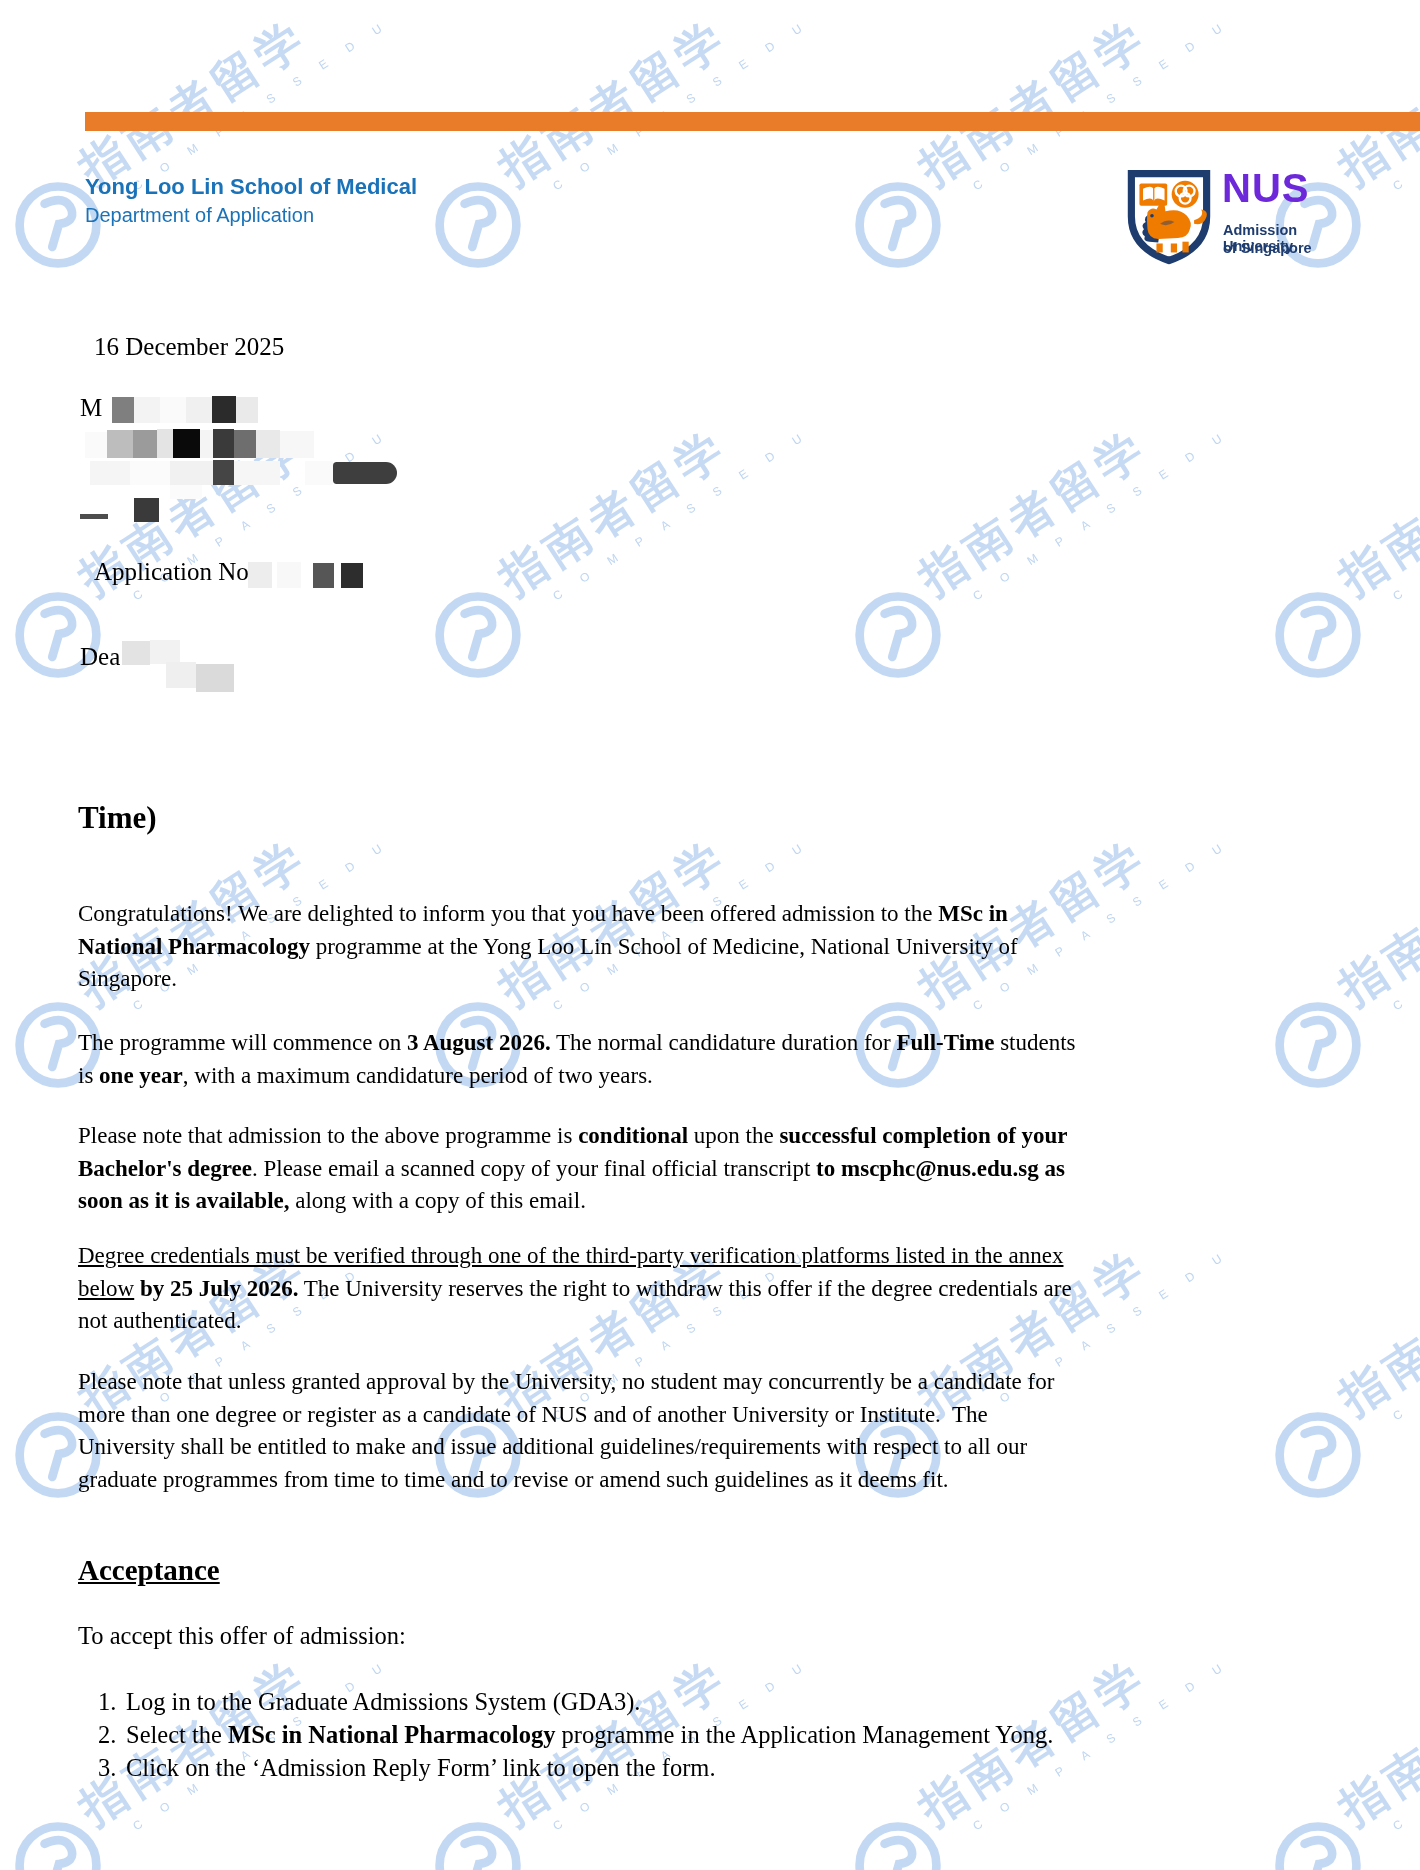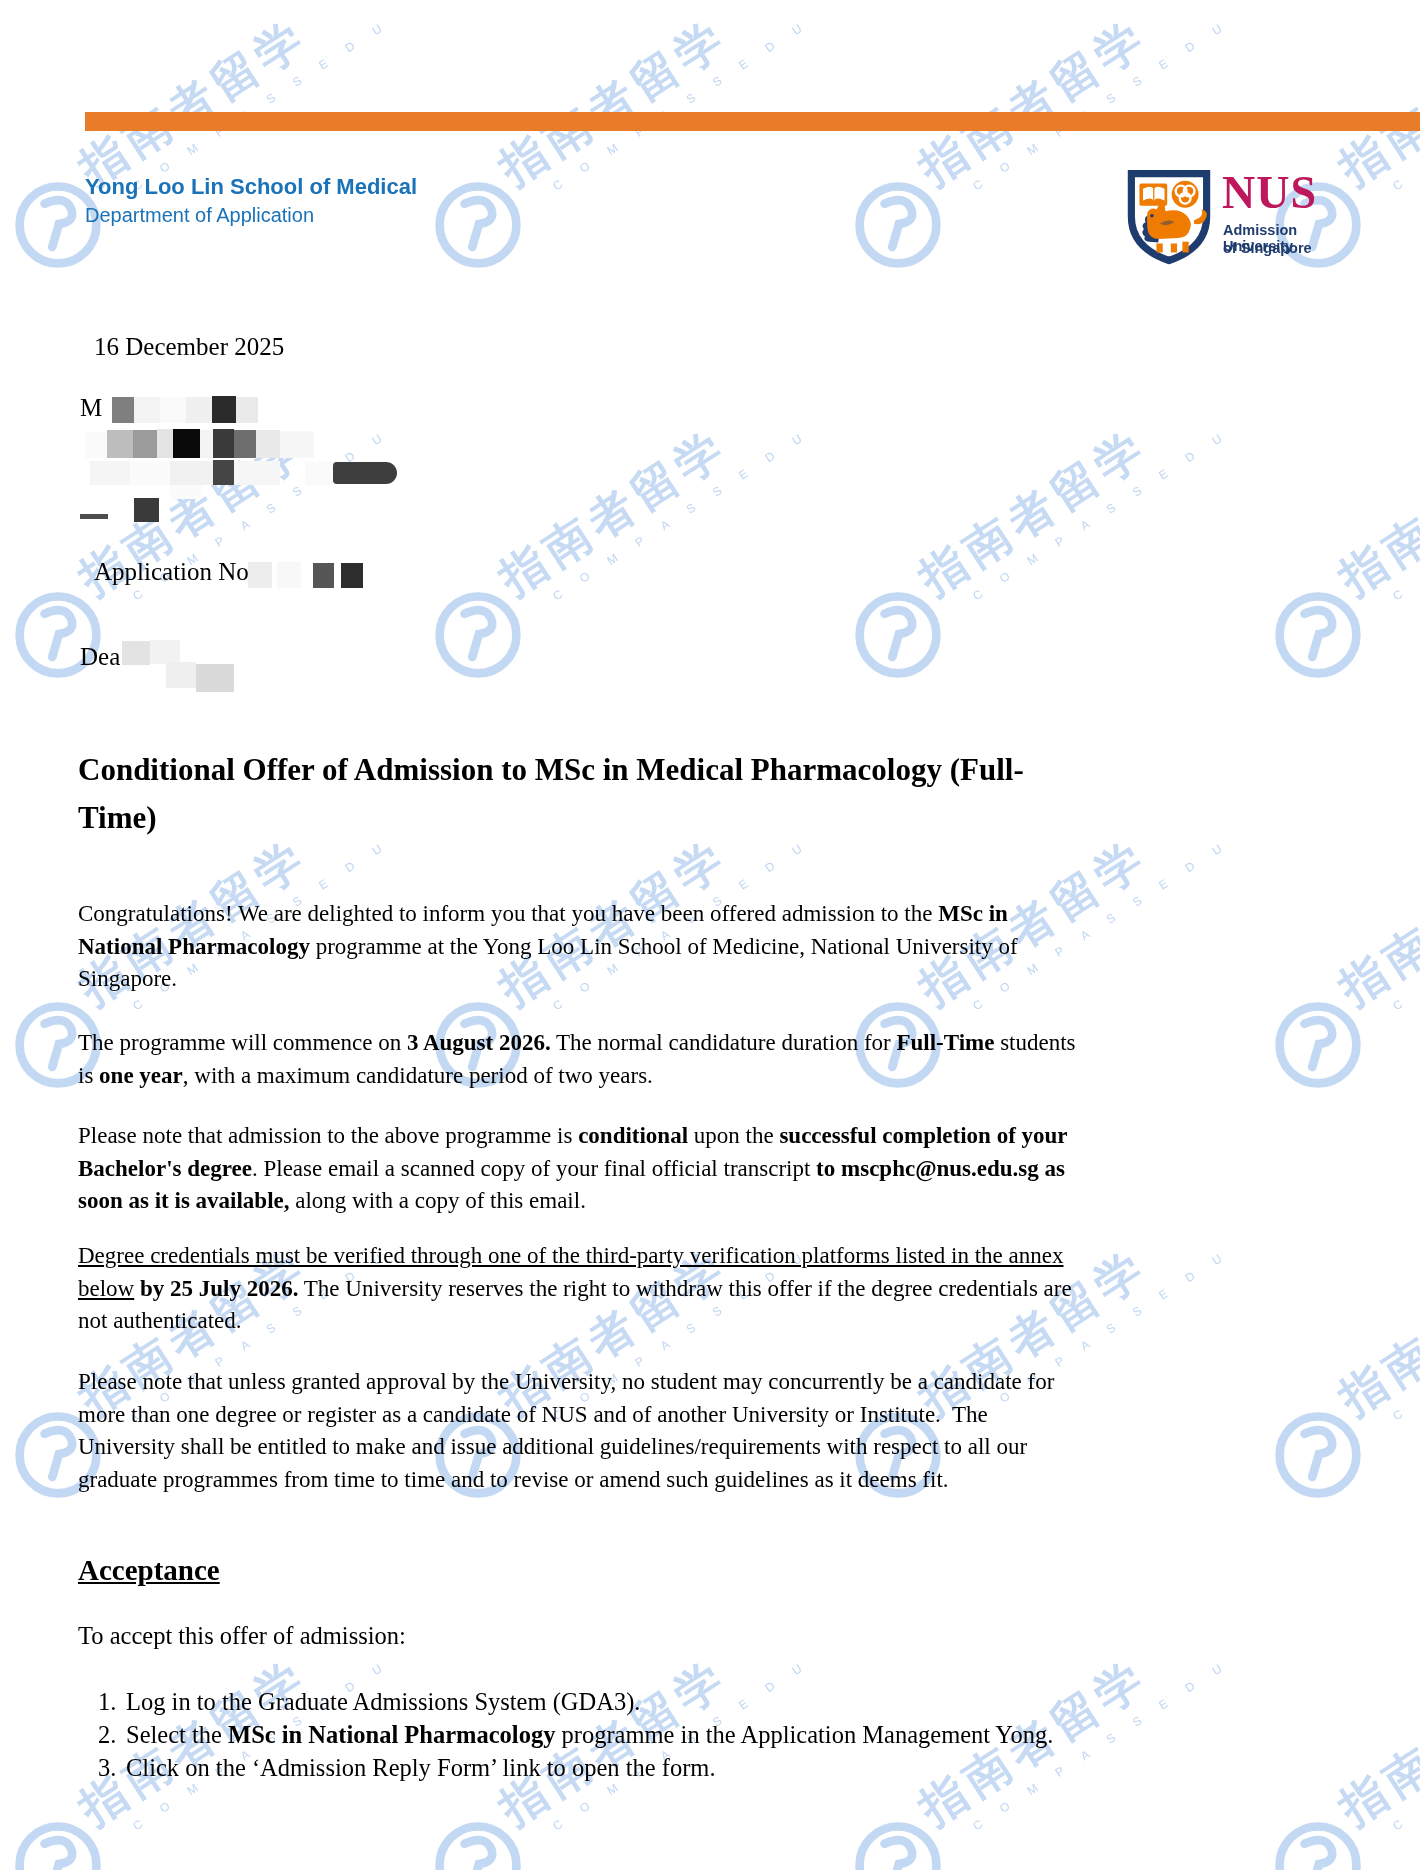--- a/index.html
+++ b/index.html
@@ -7,22 +7,22 @@
         font-family:"Liberation Serif", serif;color:#000;}
   .abs{position:absolute;}
   
   .orange-bar{position:absolute;left:85px;top:112px;width:1335px;height:19px;background:#E87C28;}
   .school{position:absolute;left:85px;top:174px;font-family:"Liberation Sans",sans-serif;
           font-weight:bold;font-size:22px;color:#1A72B8;}
   .dept{position:absolute;left:85px;top:204px;font-family:"Liberation Sans",sans-serif;
         font-size:20px;color:#1A72B8;}
   .nus-logo{position:absolute;left:1126px;top:170px;width:240px;height:95px;}
   .nus-shield{position:absolute;left:0;top:0;}
-  .nus-acronym{position:absolute;left:96px;top:-4px;font-family:Liberation Serif, serif;
-               font-weight:bold;font-size:46px;color:#be185d;letter-spacing:1px;}
+  .nus-acronym{position:absolute;left:96px;top:-4px;font-family:Liberation Sans, sans-serif;
+               font-weight:bold;font-size:40px;color:#6d28d9;letter-spacing:1px;}
   .nus-line{position:absolute;left:97px;font-family:"Liberation Sans",sans-serif;
             font-weight:bold;font-size:14.5px;color:#1F3C6E;}
   .nus-line1{top:52px;} .nus-line2{top:70px;}
   
   .date{position:absolute;left:94px;top:333px;font-size:25px;}
   .body-par{position:absolute;left:78px;width:1342px;font-size:23px;line-height:32.5px;}
   .title{position:absolute;left:78px;top:746px;width:1342px;font-weight:bold;
          font-size:31px;line-height:48px;}
   .accept-h{position:absolute;left:78px;top:1554px;font-weight:bold;font-size:29px;
             text-decoration:underline;}
@@ -334,21 +334,21 @@
     </div>
 
     <div>
       <span class="abs serif-frag" style="left:80px;top:643px;">Dea</span>
       <span class="px" style="left:122px;top:641px;width:28px;height:24px;background:#e3e3e3;"></span>
       <span class="px" style="left:150px;top:640px;width:30px;height:24px;background:#f2f2f2;"></span>
       <span class="px" style="left:166px;top:662px;width:30px;height:26px;background:#efefef;"></span>
       <span class="px" style="left:196px;top:664px;width:38px;height:28px;background:#dadada;"></span>
     </div>
 
-    <div class="title"><span>Conditional Offer of Admission to MSc in Medical Pharmacology (Full-</span><br><span>Time)</span></div>
+    <div class="title"><br><span>Time)</span></div>
 
     <div class="body-par" style="top:898px;"><span>Congratulations! We are delighted to inform you that you have been offered admission to the </span><span style="font-weight: bold;">MSc in</span><br><span style="font-weight: bold;">National Pharmacology</span><span> programme at the Yong Loo Lin School of Medicine, National University of</span><br><span>Singapore.</span></div>
     <div class="body-par" style="top:1027px;"><span>The programme will commence on </span><span style="font-weight: bold;">3 August 2026.</span><span> The normal candidature duration for </span><span style="font-weight: bold;">Full-Time</span><span> students</span><br><span>is </span><span style="font-weight: bold;">one year</span><span>, with a maximum candidature period of two years.</span></div>
     <div class="body-par" style="top:1120px;"><span>Please note that admission to the above programme is </span><span style="font-weight: bold;">conditional</span><span> upon the </span><span style="font-weight: bold;">successful completion of your</span><br><span style="font-weight: bold;">Bachelor's degree</span><span>. Please email a scanned copy of your final official transcript </span><span style="font-weight: bold;">to mscphc@nus.edu.sg as</span><br><span style="font-weight: bold;">soon as it is available,</span><span> along with a copy of this email.</span></div>
     <div class="body-par" style="top:1240px;"><span style="text-decoration: underline;">Degree credentials must be verified through one of the third-party verification platforms listed in the annex</span><br><span style="text-decoration: underline;">below</span><span> </span><span style="font-weight: bold;">by 25 July 2026.</span><span> The University reserves the right to withdraw this offer if the degree credentials are</span><br><span>not authenticated.</span></div>
     <div class="body-par" style="top:1366px;"><span>Please note that unless granted approval by the University, no student may concurrently be a candidate for</span><br><span>more than one degree or register as a candidate of NUS and of another University or Institute.&nbsp; The</span><br><span>University shall be entitled to make and issue additional guidelines/requirements with respect to all our</span><br><span>graduate programmes from time to time and to revise or amend such guidelines as it deems fit.</span></div>
 
     <div class="accept-h">Acceptance</div>
     <div class="intro">To accept this offer of admission:</div>
 

